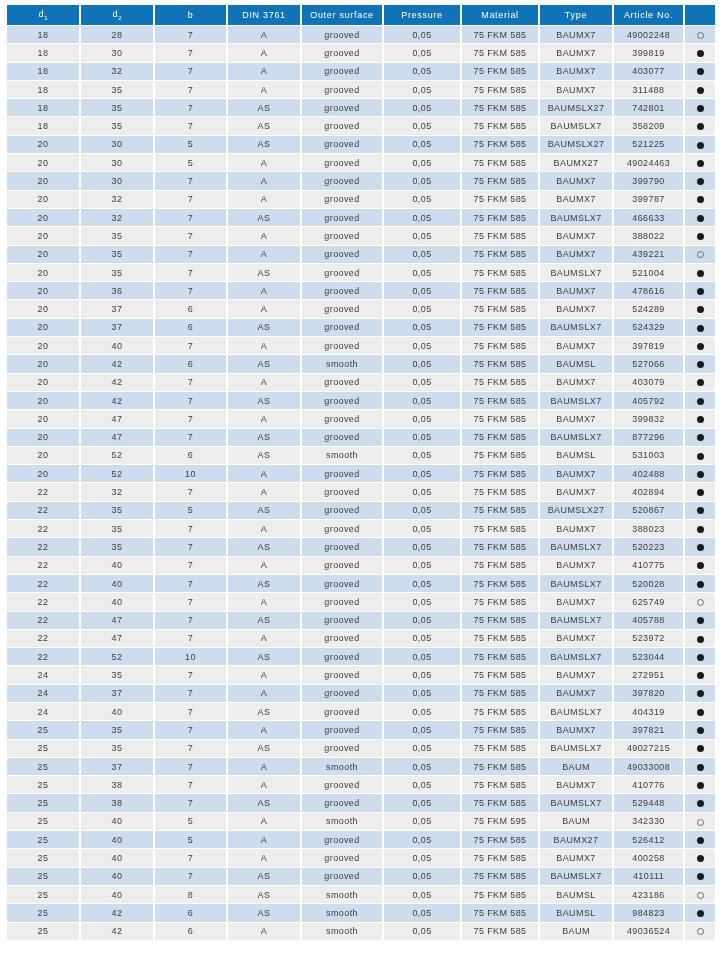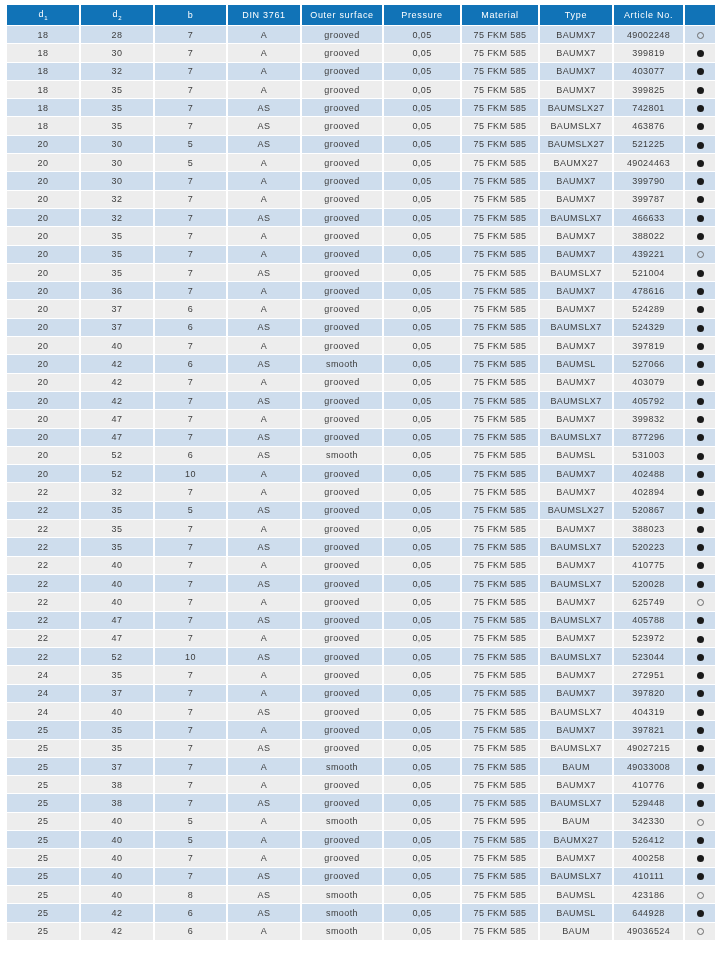--- a/index.html
+++ b/index.html
@@ -126,21 +126,21 @@
         </tr>
         <tr class="stripe-gray">
           <td>18</td>
           <td>35</td>
           <td>7</td>
           <td>A</td>
           <td>grooved</td>
           <td>0,05</td>
           <td>75 FKM 585</td>
           <td>BAUMX7</td>
-          <td>399825</td>
+          <td>311488</td>
           <td><span class="dot filled"></span></td>
         </tr>
         <tr class="stripe-blue">
           <td>18</td>
           <td>35</td>
           <td>7</td>
           <td>AS</td>
           <td>grooved</td>
           <td>0,05</td>
           <td>75 FKM 585</td>
@@ -150,21 +150,21 @@
         </tr>
         <tr class="stripe-gray">
           <td>18</td>
           <td>35</td>
           <td>7</td>
           <td>AS</td>
           <td>grooved</td>
           <td>0,05</td>
           <td>75 FKM 585</td>
           <td>BAUMSLX7</td>
-          <td>463876</td>
+          <td>358209</td>
           <td><span class="dot filled"></span></td>
         </tr>
         <tr class="stripe-blue">
           <td>20</td>
           <td>30</td>
           <td>5</td>
           <td>AS</td>
           <td>grooved</td>
           <td>0,05</td>
           <td>75 FKM 585</td>
@@ -666,21 +666,21 @@
         </tr>
         <tr class="stripe-blue">
           <td>25</td>
           <td>42</td>
           <td>6</td>
           <td>AS</td>
           <td>smooth</td>
           <td>0,05</td>
           <td>75 FKM 585</td>
           <td>BAUMSL</td>
-          <td>644928</td>
+          <td>984823</td>
           <td><span class="dot filled"></span></td>
         </tr>
         <tr class="stripe-gray">
           <td>25</td>
           <td>42</td>
           <td>6</td>
           <td>A</td>
           <td>smooth</td>
           <td>0,05</td>
           <td>75 FKM 585</td>

